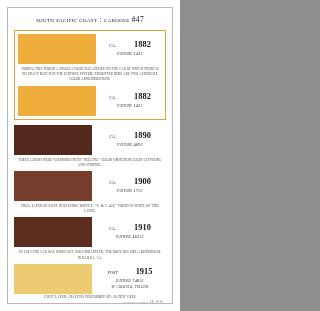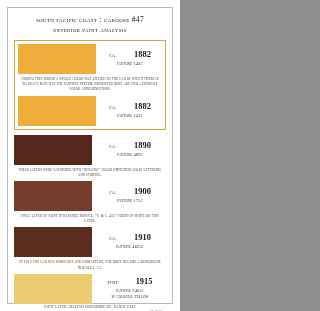--- a/index.html
+++ b/index.html
@@ -143,21 +143,20 @@
   }
 </style>
 </head>
 <body>
 
 <div class="page">
   <div class="page-frame">
 
     <div class="title-block">
       <div class="title-line title-main">South Pacific Coast : Caboose #47</div>
-      <div class="title-line title-sub">Exterior Paint Analysis</div>
     </div>
 
     <div class="boxed" style="border-color: rgb(216, 162, 62);">
 
       <div class="row">
         <div class="swatch" style="background:#efae3c"></div>
         <div class="row-meta">
           <div class="era">
             <span>ca.</span>
             <b>1882</b>

